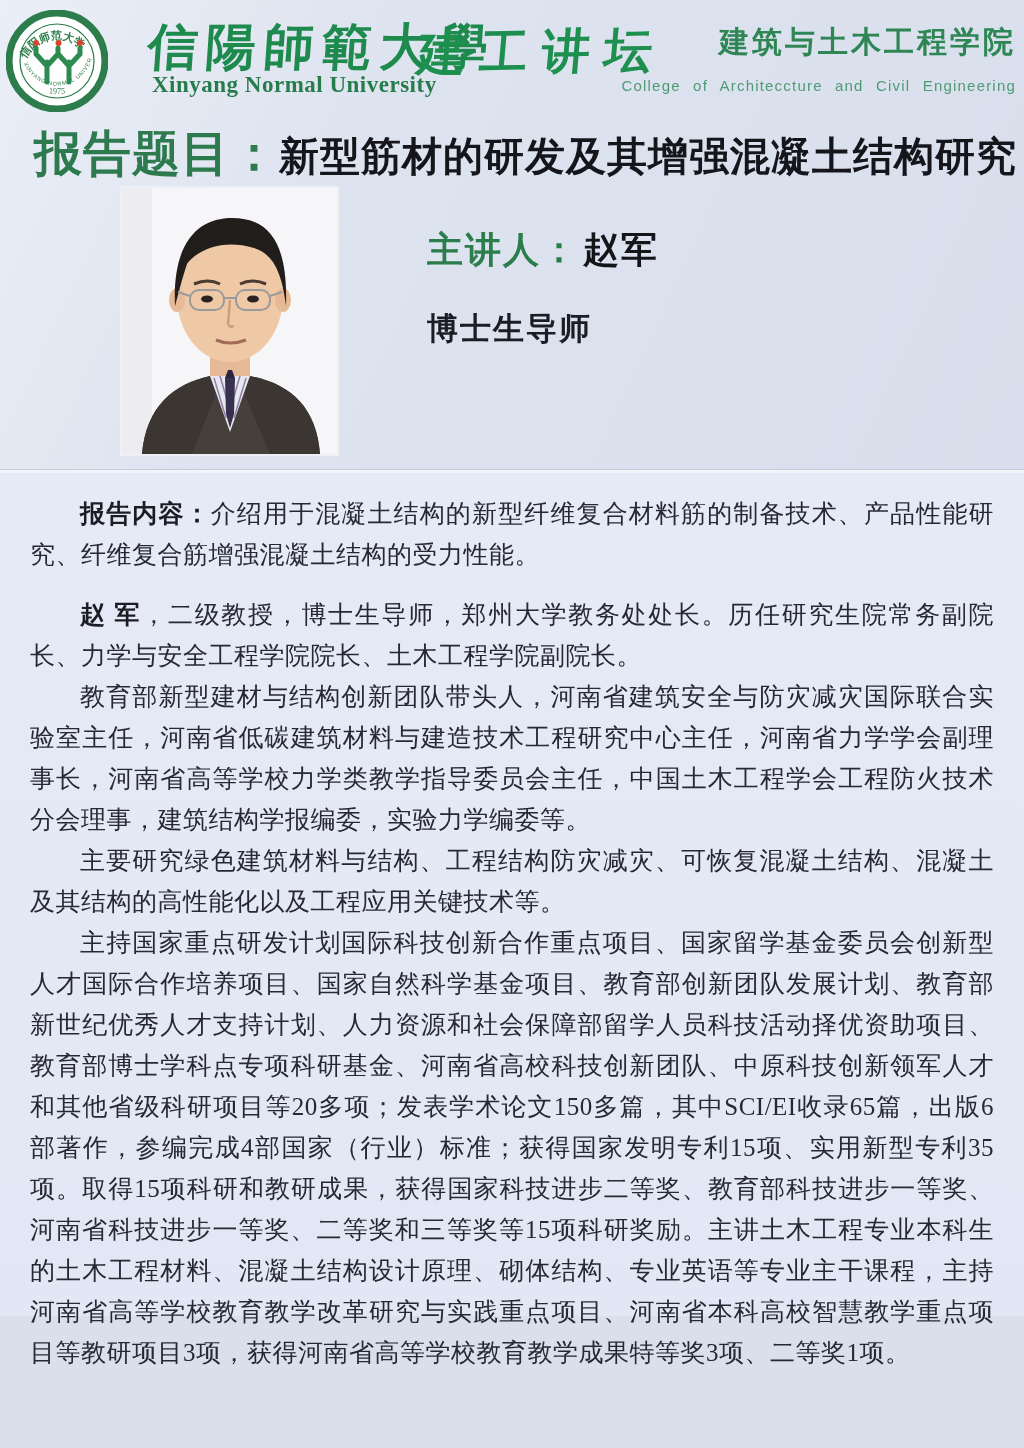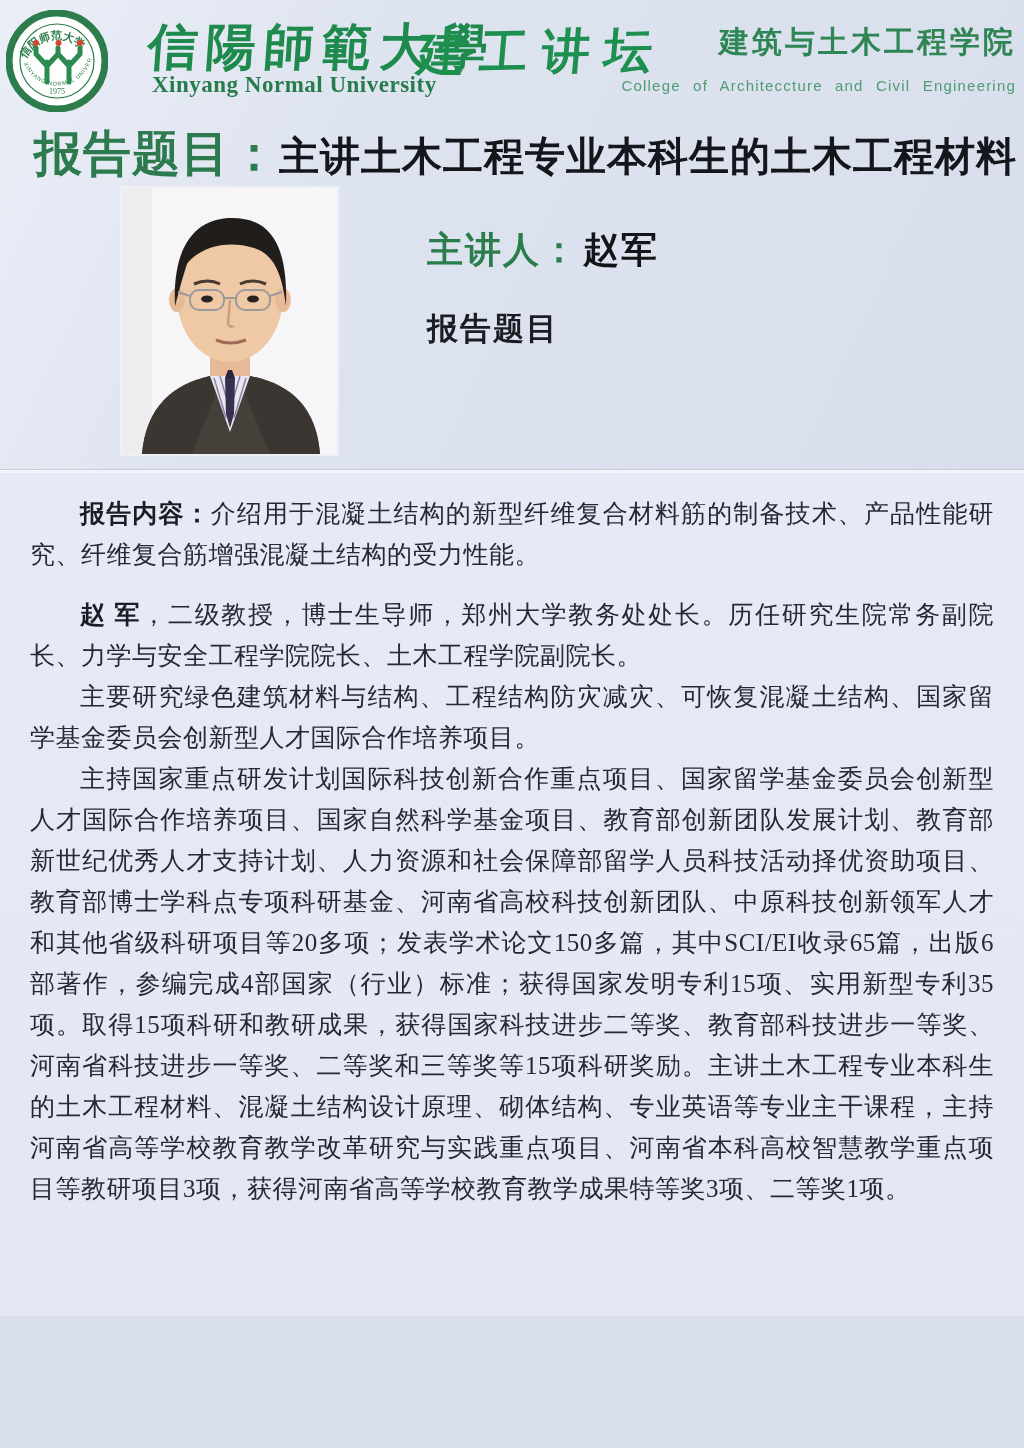--- a/index.html
+++ b/index.html
@@ -121,21 +121,21 @@
     <div class="uni-en">Xinyang Normal University</div>
 
     <div class="forum">建工讲坛</div>
 
     <div class="college">
       <div class="college-cn">建筑与土木工程学院</div>
       <div class="college-en">College of Architeccture and Civil Engineering</div>
     </div>
 
     <div class="title-row">
-      <span class="title-label">报告题目：</span><span class="title-text">主讲土木工程专业本科生的土木工程材料</span>
+      <span class="title-label">报告题目：</span><span class="title-text">新型筋材的研发及其增强混凝土结构研究</span>
     </div>
 
     <div class="photo-frame">
       <svg width="215" height="266" viewBox="0 0 215 266">
         <rect width="215" height="266" fill="#f6f6f8"></rect>
         <rect width="30" height="266" fill="#ededf0"></rect>
 
         <rect x="88" y="150" width="40" height="46" fill="#e6b997"></rect>
 
         <ellipse cx="108" cy="108" rx="53" ry="66" fill="#efc8a6"></ellipse>
@@ -175,27 +175,28 @@
 
         <path d="M 103,190 L 113,190 L 112,226 L 108,240 L 104,226 Z" fill="#37304e"></path>
         <path d="M 103,190 L 113,190 L 110,182 L 106,182 Z" fill="#2b2540"></path>
       </svg>
     </div>
 
     <div class="speaker-info">
       <div class="speaker-line1">
         <span class="speaker-label">主讲人：</span><span class="speaker-name">赵军</span>
       </div>
-      <div class="speaker-line3">报告题目</div>
+      <div class="speaker-line3">博士生导师</div>
     </div>
   </div>
 
   <div class="body-section">
     <div>
         <p class="para gap-after"><span class="lead">报告内容：</span>介绍用于混凝土结构的新型纤维复合材料筋的制备技术、产品性能研究、纤维复合筋增强混凝土结构的受力性能。</p>
         <p class="para"><span class="lead">赵 军</span>，二级教授，博士生导师，郑州大学教务处处长。历任研究生院常务副院长、力学与安全工程学院院长、土木工程学院副院长。</p>
-        <p class="para">主要研究绿色建筑材料与结构、工程结构防灾减灾、可恢复混凝土结构、国家留学基金委员会创新型人才国际合作培养项目。</p>
+        <p class="para">教育部新型建材与结构创新团队带头人，河南省建筑安全与防灾减灾国际联合实验室主任，河南省低碳建筑材料与建造技术工程研究中心主任，河南省力学学会副理事长，河南省高等学校力学类教学指导委员会主任，中国土木工程学会工程防火技术分会理事，建筑结构学报编委，实验力学编委等。</p>
+        <p class="para">主要研究绿色建筑材料与结构、工程结构防灾减灾、可恢复混凝土结构、混凝土及其结构的高性能化以及工程应用关键技术等。</p>
         <p class="para">主持国家重点研发计划国际科技创新合作重点项目、国家留学基金委员会创新型人才国际合作培养项目、国家自然科学基金项目、教育部创新团队发展计划、教育部新世纪优秀人才支持计划、人力资源和社会保障部留学人员科技活动择优资助项目、教育部博士学科点专项科研基金、河南省高校科技创新团队、中原科技创新领军人才和其他省级科研项目等20多项；发表学术论文150多篇，其中SCI/EI收录65篇，出版6部著作，参编完成4部国家（行业）标准；获得国家发明专利15项、实用新型专利35项。取得15项科研和教研成果，获得国家科技进步二等奖、教育部科技进步一等奖、河南省科技进步一等奖、二等奖和三等奖等15项科研奖励。主讲土木工程专业本科生的土木工程材料、混凝土结构设计原理、砌体结构、专业英语等专业主干课程，主持河南省高等学校教育教学改革研究与实践重点项目、河南省本科高校智慧教学重点项目等教研项目3项，获得河南省高等学校教育教学成果特等奖3项、二等奖1项。</p>
       </div>
 
   </div>
 
 </div>
 
 </body></html>

